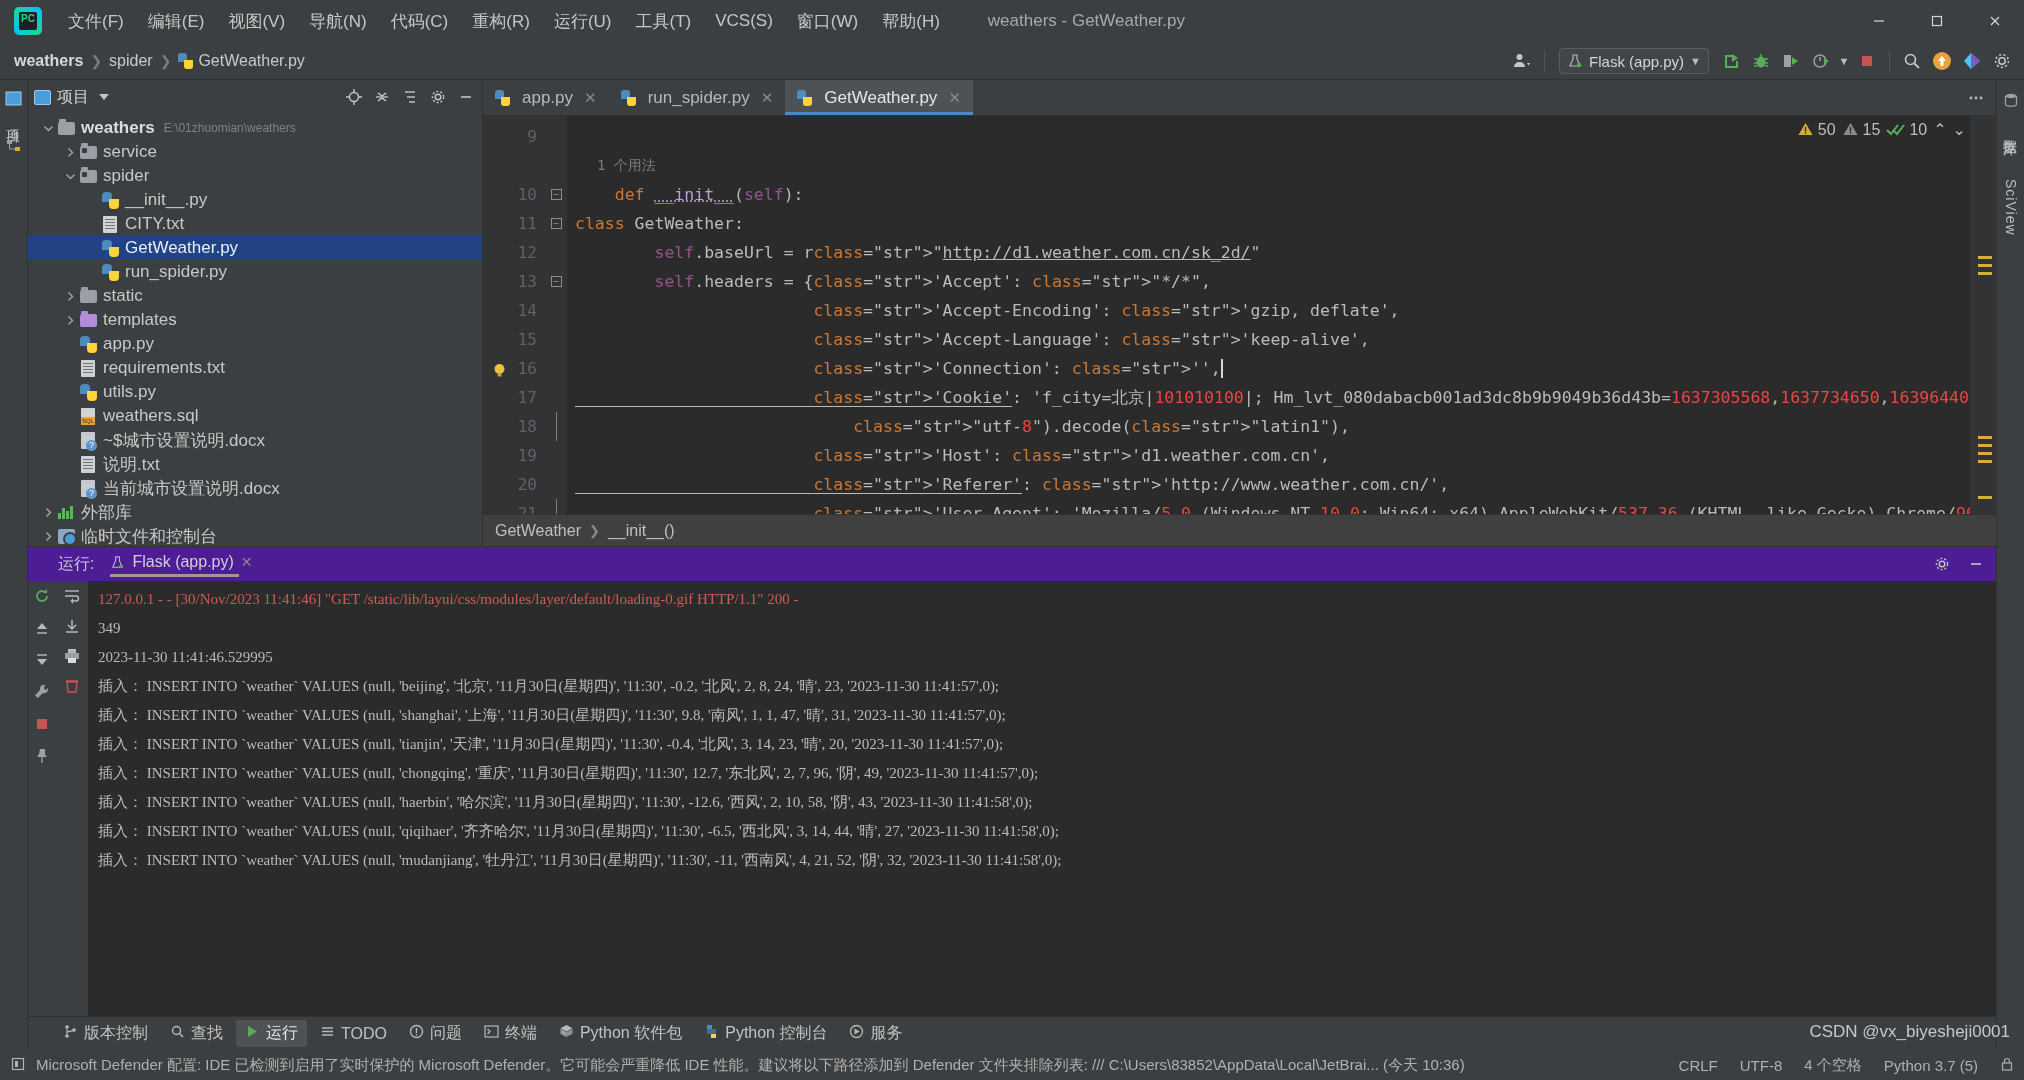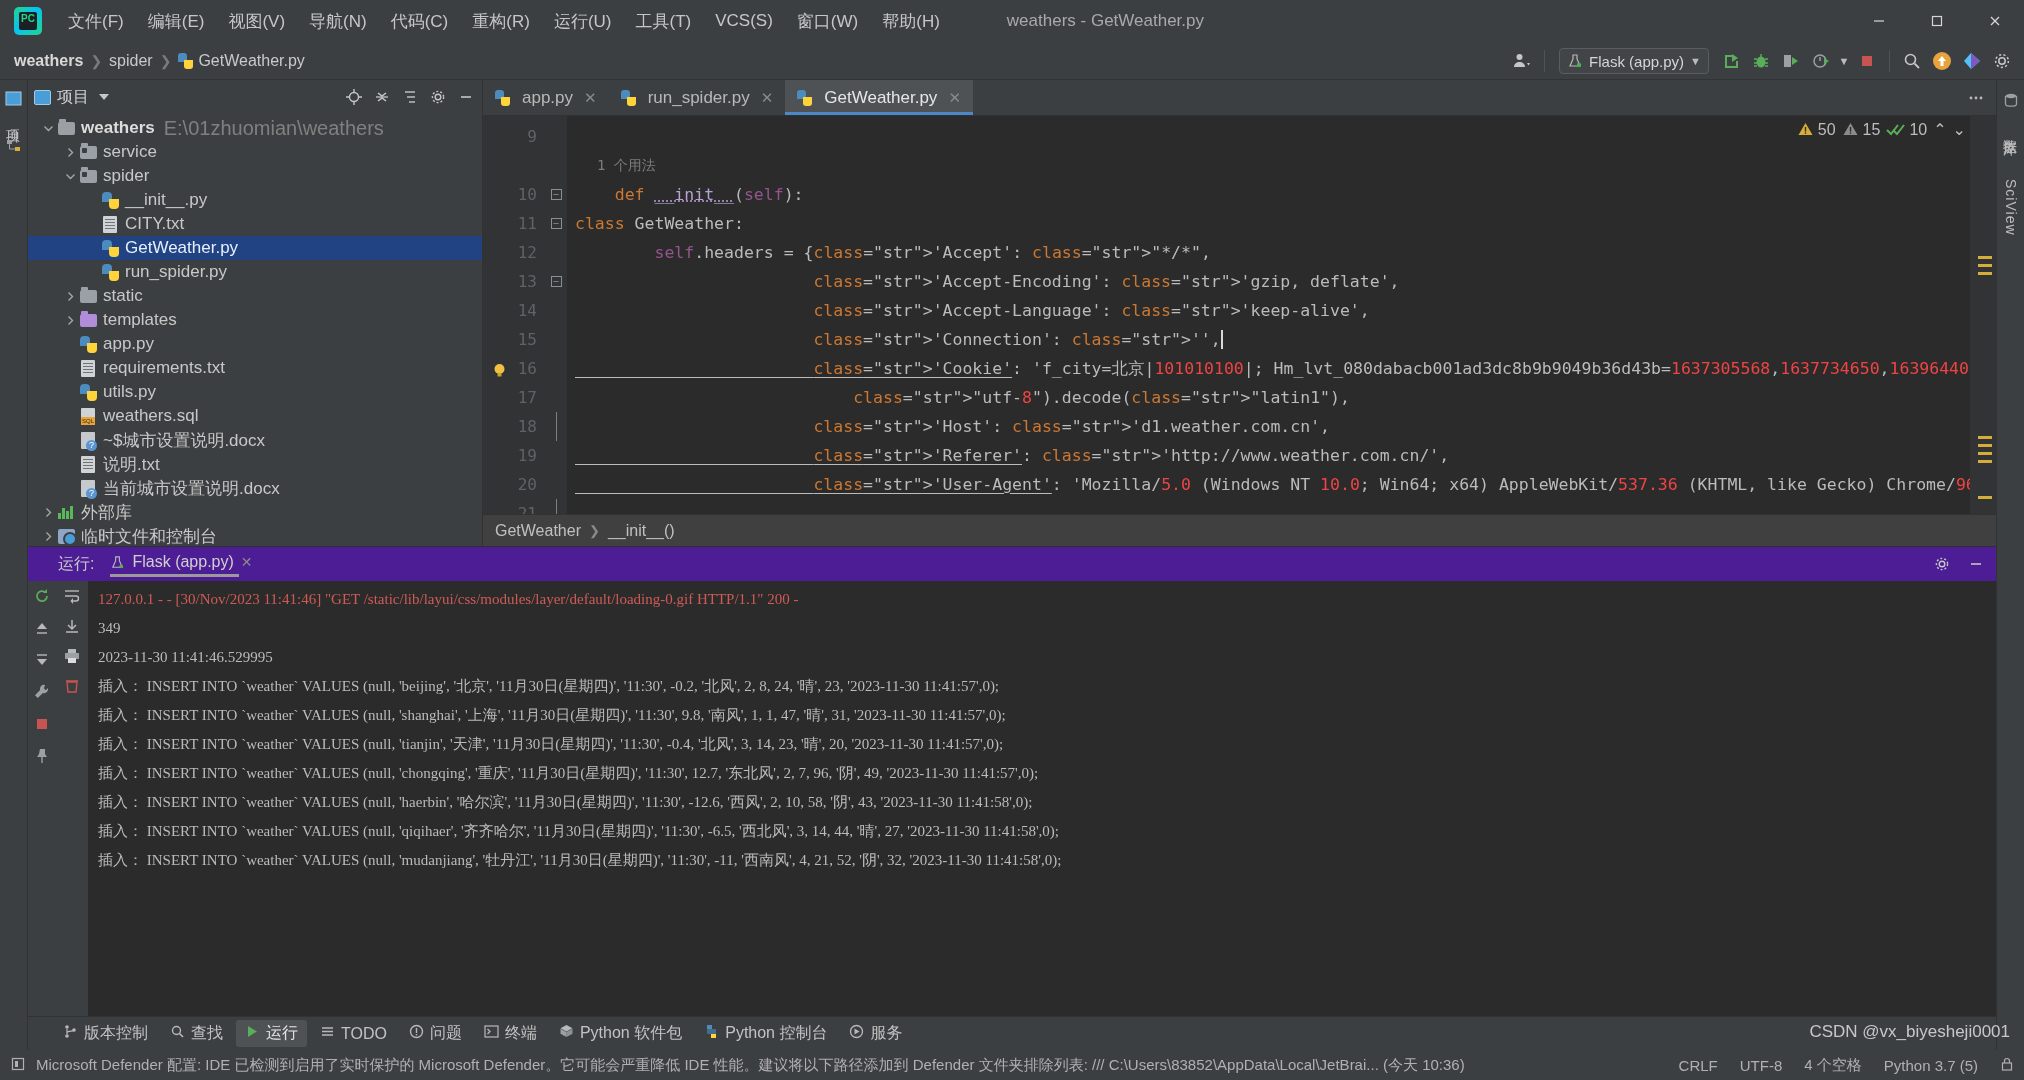--- a/index.html
+++ b/index.html
@@ -31,21 +31,21 @@
     content:"PC"; position:absolute; z-index:2; left:0; right:0; top:6px;
     text-align:center; font-size:10px; color:#21d789; font-weight:bold;
     font-family:"Liberation Sans",sans-serif;
   }
   .menu { display:flex; align-items:center; }
   .menu-item {
     padding:5px 12px; color:#c6c6c6; font-size:17px; white-space:nowrap;
     cursor:default;
   }
   .win-title {
-    margin-left:55px; color:#a9a9a9; font-size:17px; white-space:nowrap;
+    margin-left:36px; color:#a9a9a9; font-size:17px; white-space:nowrap;
   }
   .win-ctrls { position:absolute; right:0; top:0; height:42px; display:flex; }
   .win-btn {
     width:58px; height:42px; display:flex; align-items:center; justify-content:center;
     color:#d5d5d5; font-size:15px;
   }
 
   
   .navbar {
     height:38px; flex:0 0 38px; background:#3c3f41; display:flex; align-items:center;
@@ -118,21 +118,21 @@
     height:24px; display:flex; align-items:center; white-space:nowrap; padding-right:6px;
     color:#c8c8c8;
   }
   .node.sel { background:#214283; }
   .node.sel .nlabel { color:#e6f0fb; }
   .arrow { width:16px; flex:0 0 16px; display:flex; align-items:center; justify-content:center; }
   .arrow svg{ display:block; }
   .nicon { width:20px; flex:0 0 20px; margin-right:5px; display:flex; align-items:center; justify-content:center;}
   .nlabel { font-size:17px; }
   .nlabel.b { font-weight:bold; color:#dcdcdc; }
-  .npath { color:#808080; font-size:20px; margin-left:9px; }
+  .npath { color:#808080; font-size:12px; margin-left:9px; }
 
   
   .fol { width:17px;height:13px;background:#9aa0a6;border-radius:2px;position:relative;}
   .fol::before{content:"";position:absolute;left:1px;top:-3px;width:7px;height:3px;background:#9aa0a6;border-radius:1px 1px 0 0;}
   .fol.src{background:#9aa0a6;}
   .fol.src::after{content:"";position:absolute;left:2px;top:2px;width:5px;height:5px;background:#3c3f41;border-radius:1px;}
   .fol.purple{background:#b18cd9;}
   .fol.purple::before{background:#b18cd9;}
   
   .pyf { width:17px;height:17px;position:relative;}
@@ -700,20 +700,21 @@
                 <div class="fline"></div>
                 <div class="fline">
                   <span class="fbar"></span>
                 </div>
               </div>
             <div class="code" id="code">
                 <div class="cline"></div>
                 <div class="usage">1 个用法</div>
                 <div class="cline">    <span class="kw">def</span> <span class="fn">__init__</span>(<span class="selfk">self</span>):</div>
                 <div class="cline"><span class="kw">class</span> GetWeather:</div>
+                <div class="cline">        <span class="selfk">self</span>.baseUrl = r<span <span="" class="kw">class</span>="str"&gt;"<span style="text-decoration:underline">http://d1.weather.com.cn/sk_2d/</span>"</div>
                 <div class="cline">        <span class="selfk">self</span>.headers = {<span <span="" class="kw">class</span>="str"&gt;'Accept': <span <span="" class="kw">class</span>="str"&gt;"*/*",</div>
                 <div class="cline">                        <span <span="" class="kw">class</span>="str"&gt;'Accept-Encoding': <span <span="" class="kw">class</span>="str"&gt;'gzip, deflate',</div>
                 <div class="cline">                        <span <span="" class="kw">class</span>="str"&gt;'Accept-Language': <span <span="" class="kw">class</span>="str"&gt;'keep-alive',</div>
                 <div class="cline">                        <span <span="" class="kw">class</span>="str"&gt;'Connection': <span <span="" class="kw">class</span>="str"&gt;'',<span class="cursor"></span></div>
                 <div class="cline"><span style="text-decoration:underline;text-underline-offset:3px">                        <span <span="" class="kw">class</span>="str"&gt;'Cookie'</span>: 'f_city=北京|<span class="num">101010100</span>|; Hm_lvt_080dabacb001ad3dc8b9b9049b36d43b=<span class="num">1637305568</span>,<span class="num">1637734650</span>,<span class="num">1639644011</span>,</div>
                 <div class="cline">                            <span <span="" class="kw">class</span>="str"&gt;"utf-<span class="num">8</span>").decode(<span <span="" class="kw">class</span>="str"&gt;"latin1"),</div>
                 <div class="cline">                        <span <span="" class="kw">class</span>="str"&gt;'Host': <span <span="" class="kw">class</span>="str"&gt;'d1.weather.com.cn',</div>
                 <div class="cline"><span style="text-decoration:underline;text-underline-offset:3px">                        <span <span="" class="kw">class</span>="str"&gt;'Referer'</span>: <span <span="" class="kw">class</span>="str"&gt;'http://www.weather.com.cn/',</div>
                 <div class="cline"><span style="text-decoration:underline;text-underline-offset:3px">                        <span <span="" class="kw">class</span>="str"&gt;'User-Agent'</span>: 'Mozilla/<span class="num">5.0</span> (Windows NT <span class="num">10.0</span>; Win64; x64) AppleWebKit/<span class="num">537.36</span> (KHTML, like Gecko) Chrome/<span class="num">96.0</span>.</div>
               </div>

